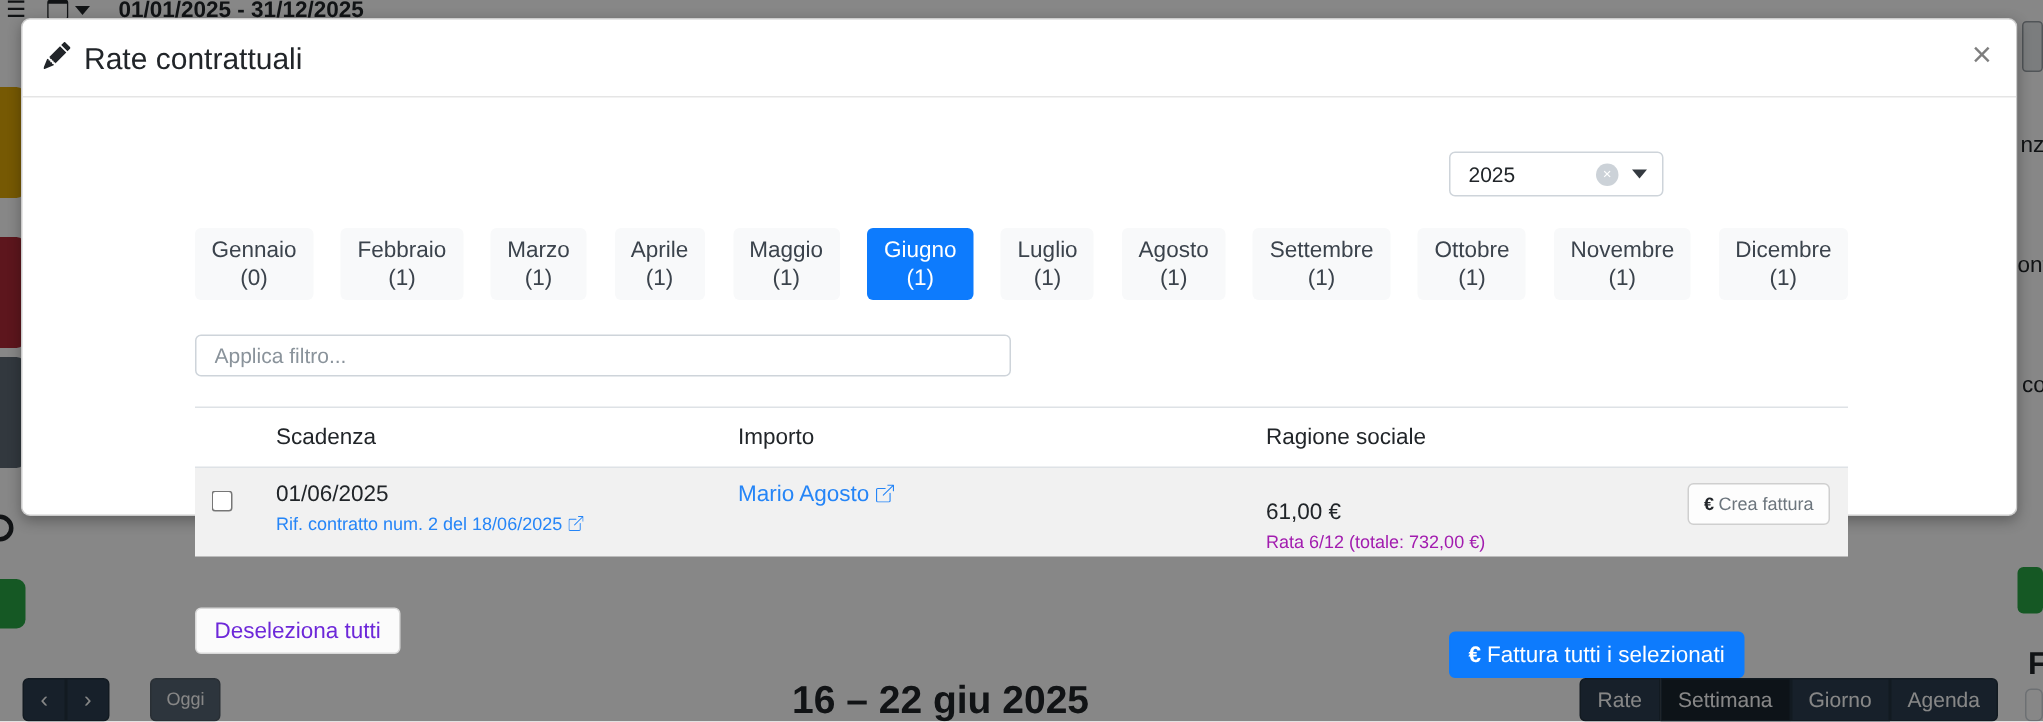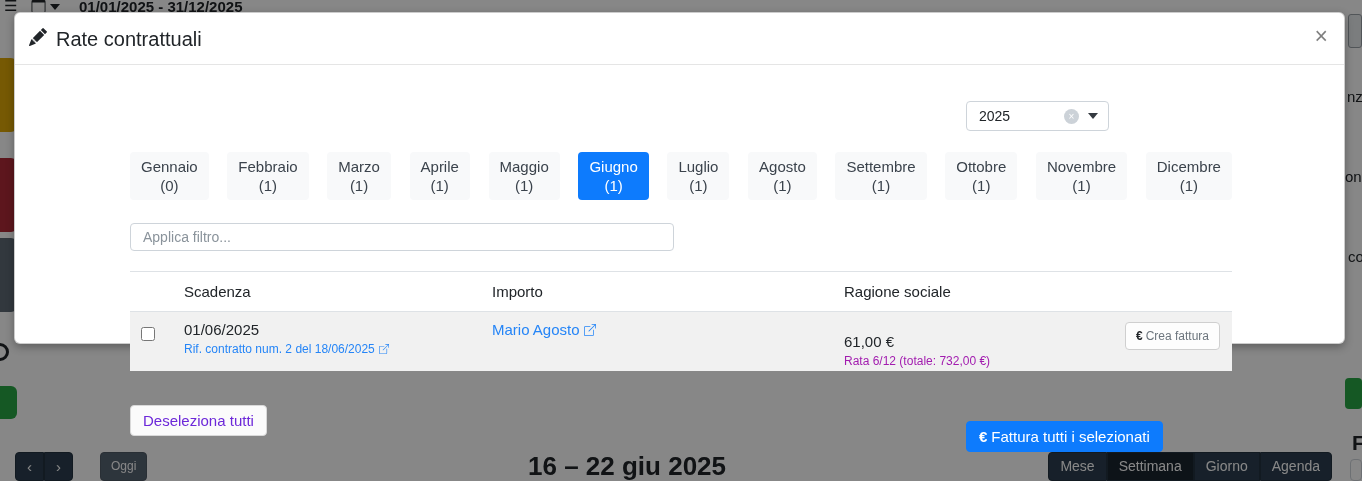--- a/index.html
+++ b/index.html
@@ -118,21 +118,21 @@
   <div class="frag-input"></div>
 
   <div class="fc-toolbar">
     <div class="fc-group fc-nav">
       <button class="fc-btn"><span>‹</span></button>
       <button class="fc-btn"><span>›</span></button>
     </div>
     <button class="fc-btn fc-today">Oggi</button>
     <div class="fc-title">16 – 22 giu 2025</div>
     <div class="fc-group fc-views">
-      <button class="fc-btn">Mese</button>
+      <button class="fc-btn">Rate</button>
       <button class="fc-btn active">Settimana</button>
       <button class="fc-btn">Giorno</button>
       <button class="fc-btn">Agenda</button>
     </div>
   </div>
 </div>
 
 <div class="backdrop"></div>
 
 <div class="modal">

